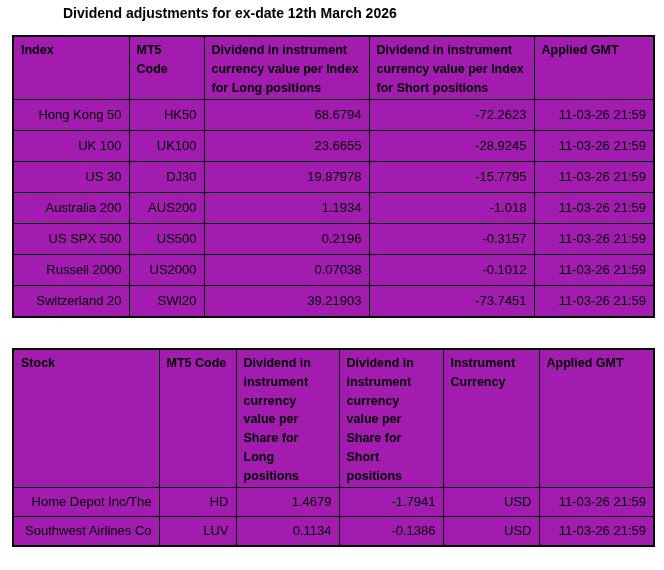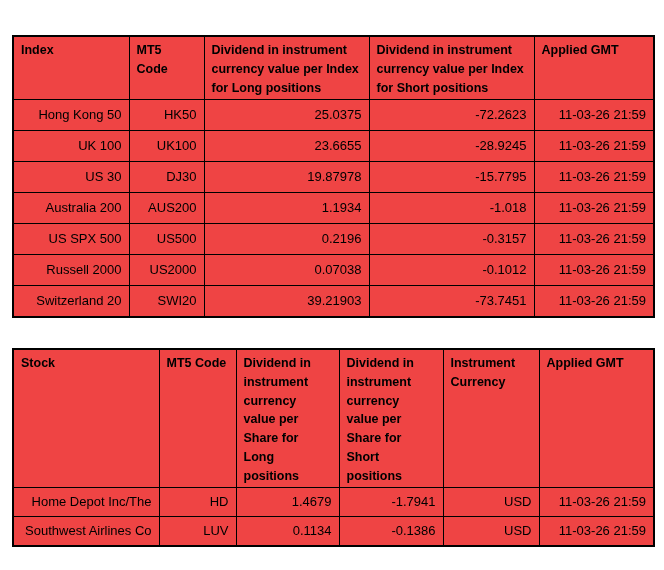--- a/index.html
+++ b/index.html
@@ -22,21 +22,21 @@
     top: 5px;
     font-size: 14px;
     font-weight: bold;
     white-space: nowrap;
   }
   table.divtable {
     position: absolute;
     left: 12px;
     border-collapse: collapse;
     table-layout: fixed;
-    background: #ef4444;
+    background: #a21caf;
   }
   table.divtable, table.divtable th, table.divtable td {
     border: 1px solid #000000;
   }
   table.divtable {
     border-width: 2px;
   }
   table.divtable th {
     font-size: 12.5px;
     font-weight: bold;
@@ -70,20 +70,21 @@
     font-size: 11.5px;
     font-style: italic;
     white-space: nowrap;
   }
 </style>
 </head>
 <body>
 
 <div id="page">
 
+  <div id="doc-title">Dividend adjustments for ex-date 12th March 2026</div>
 
   <table id="index-table" class="divtable">
     <colgroup>
       <col style="width:116px">
       <col style="width:75px">
       <col style="width:165px">
       <col style="width:165px">
       <col style="width:120px">
     </colgroup>
   <thead>
@@ -92,21 +93,21 @@
           <th>MT5 Code</th>
           <th>Dividend in instrument currency value per Index for Long positions</th>
           <th>Dividend in instrument currency value per Index for Short positions</th>
           <th>Applied GMT</th>
         </tr>
       </thead>
       <tbody>
         <tr>
           <td>Hong Kong 50</td>
           <td>HK50</td>
-          <td>25.0375</td>
+          <td>68.6794</td>
           <td>-72.2623</td>
           <td>11-03-26 21:59</td>
         </tr>
         <tr>
           <td>UK 100</td>
           <td>UK100</td>
           <td>23.6655</td>
           <td>-28.9245</td>
           <td>11-03-26 21:59</td>
         </tr>

